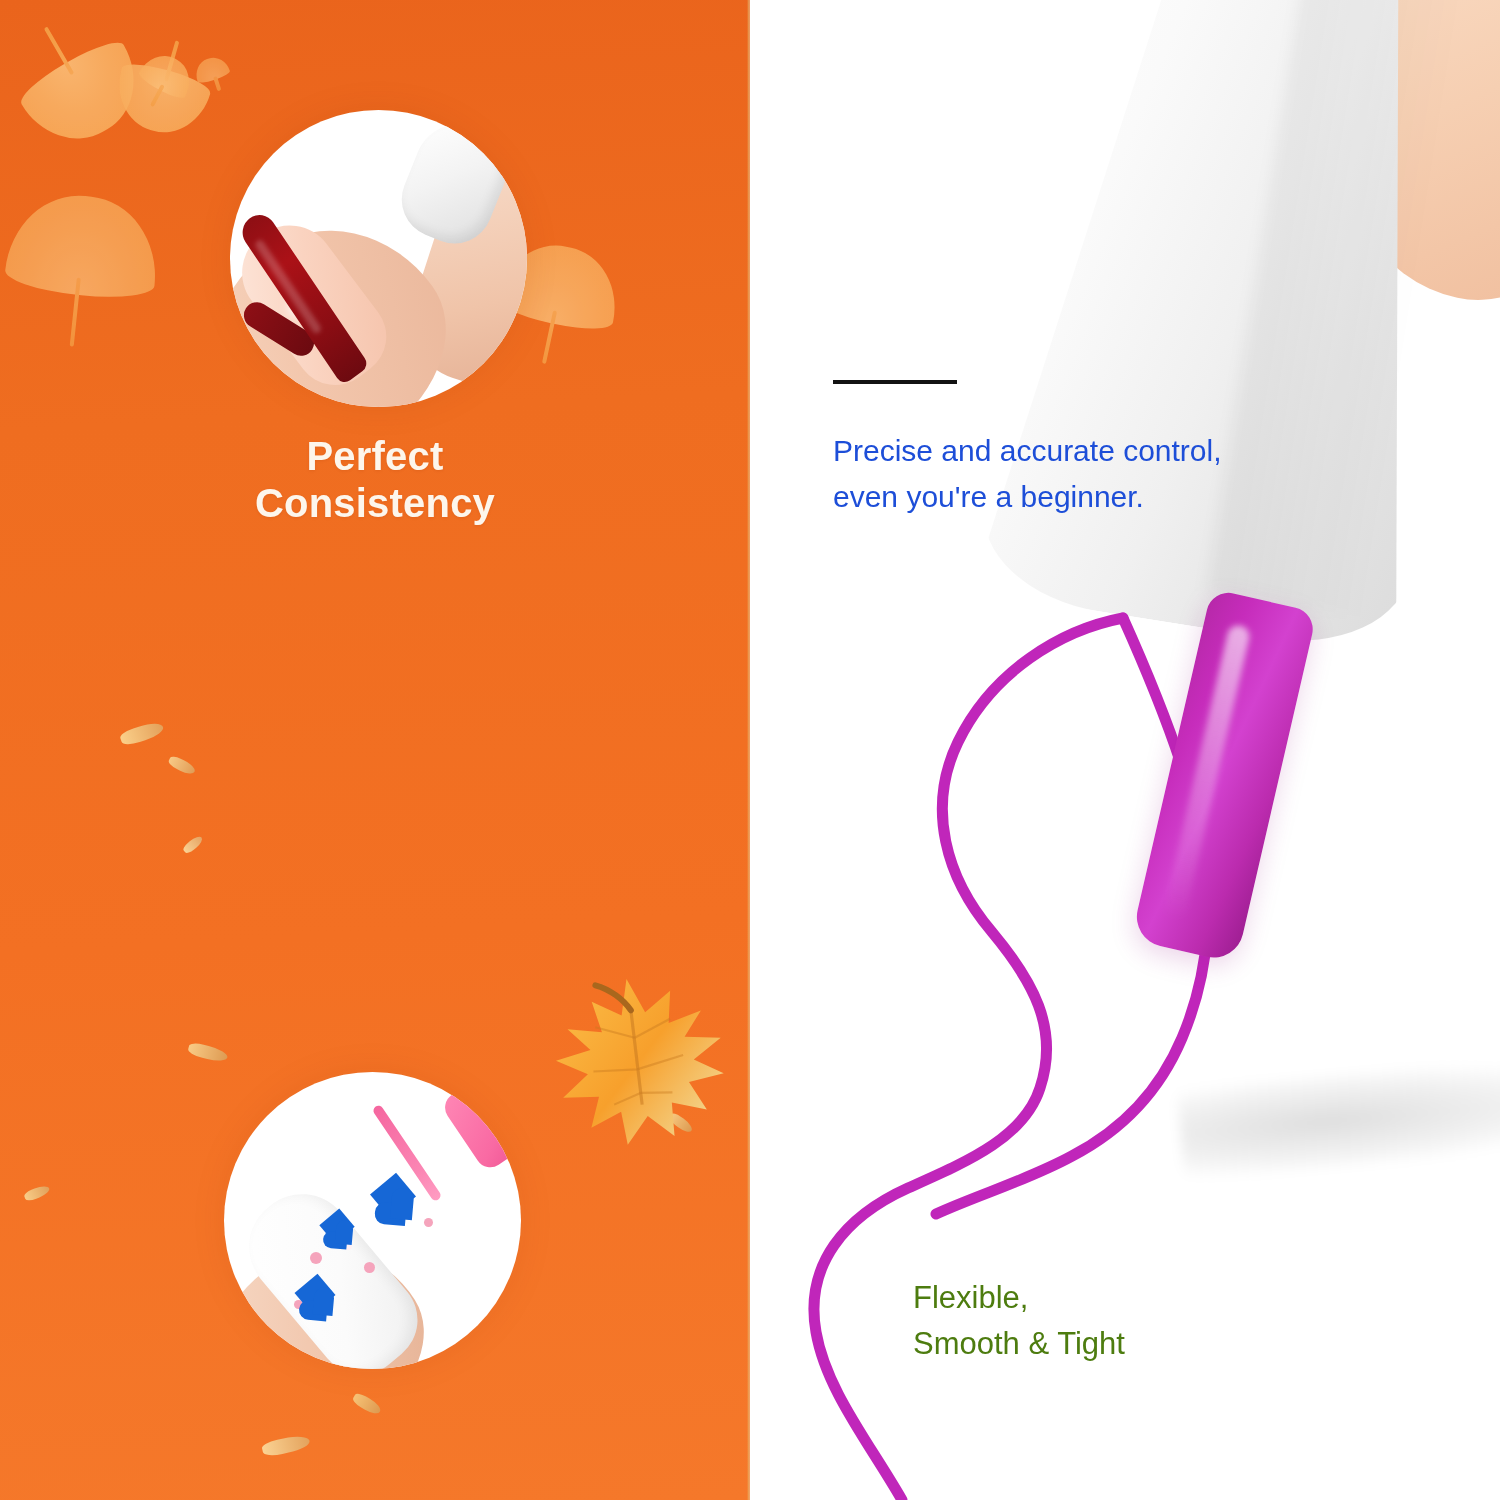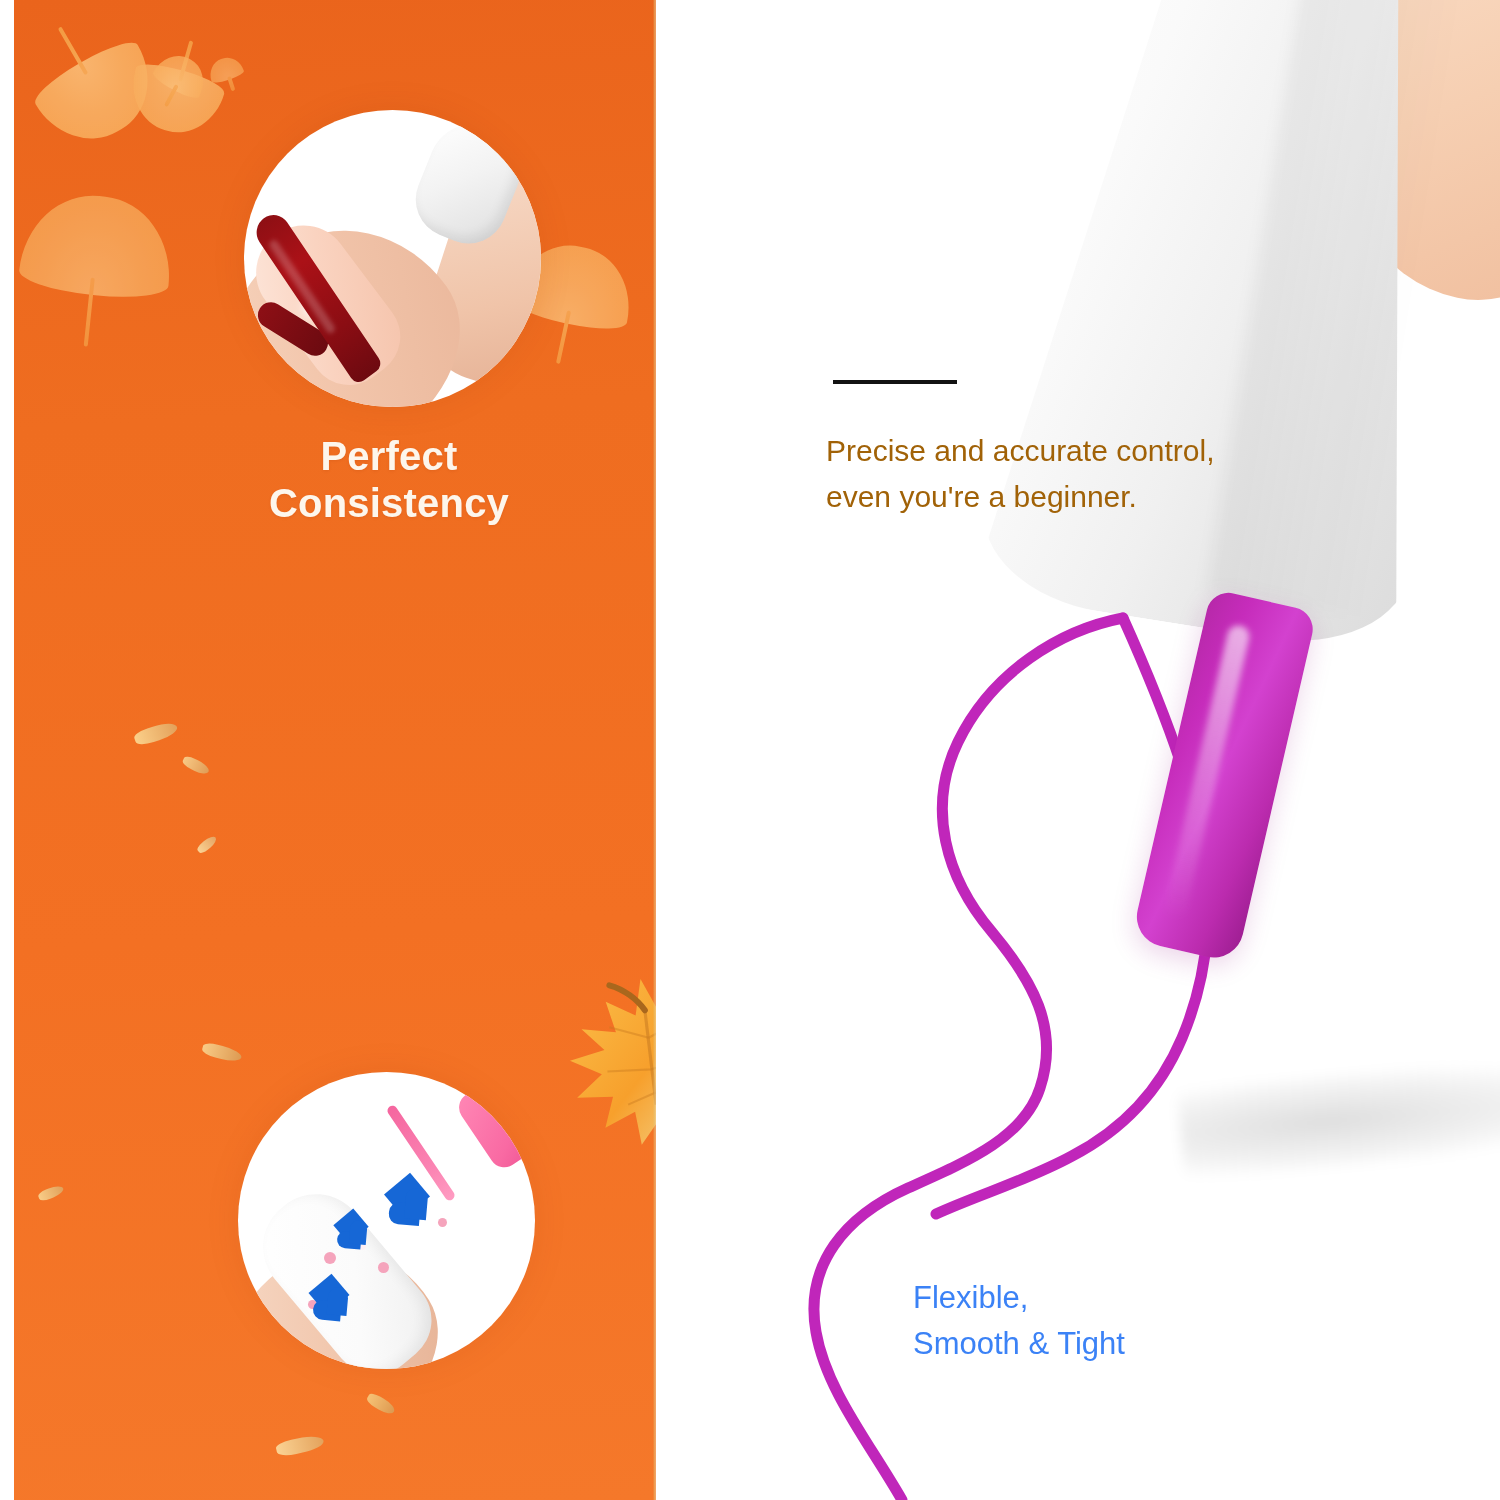--- a/index.html
+++ b/index.html
@@ -12,22 +12,22 @@
   }
   .stage {
     position:relative;
     width:1500px; height:1500px;
     background:#ffffff;
     overflow:hidden;
   }
 
   
   .left-panel {
-    position:absolute; left:14px; top:0;
-    width:642px; height:1500px;
+    position:absolute; left:0; top:0;
+    width:750px; height:1500px;
     background:linear-gradient(177deg,#ea641c 0%,#ef6d20 28%,#f37023 62%,#f5782a 100%);
     overflow:hidden;
     text-decoration:underline;
   }
   .panel-edge {
     position:absolute; right:0; top:0;
     width:3px; height:100%;
     background:linear-gradient(90deg,rgba(240,110,32,0) 0%,rgba(226,200,130,.55) 60%,rgba(255,255,255,.3) 100%);
   }
 
@@ -326,30 +326,30 @@
     width:640px;
     font-size:78px; line-height:1.12;
     font-weight:800; letter-spacing:-1.4px;
     color:#0d0d0d; white-space:pre-line;
   }
   .rule{
     position:absolute; left:83px; top:380px;
     width:124px; height:4px; background:#121212;
   }
   .subcopy{
-    position:absolute; left:76px; top:428px;
+    position:absolute; left:83px; top:428px;
     width:560px;
     font-size:30px; line-height:1.52;
-    color:#a16207; font-weight:400; white-space:pre-line;
+    color:#1d4ed8; font-weight:400; white-space:pre-line;
   }
   .caption{
     position:absolute; left:163px; top:1275px;
     width:420px;
     font-size:31px; line-height:1.48;
-    color:#3b82f6; font-weight:400; white-space:pre-line;
+    color:#4d7c0f; font-weight:400; white-space:pre-line;
   }
 </style>
 </head>
 <body>
 
 <div class="stage">
 
   <div class="left-panel">
 
     <div class="decor">

